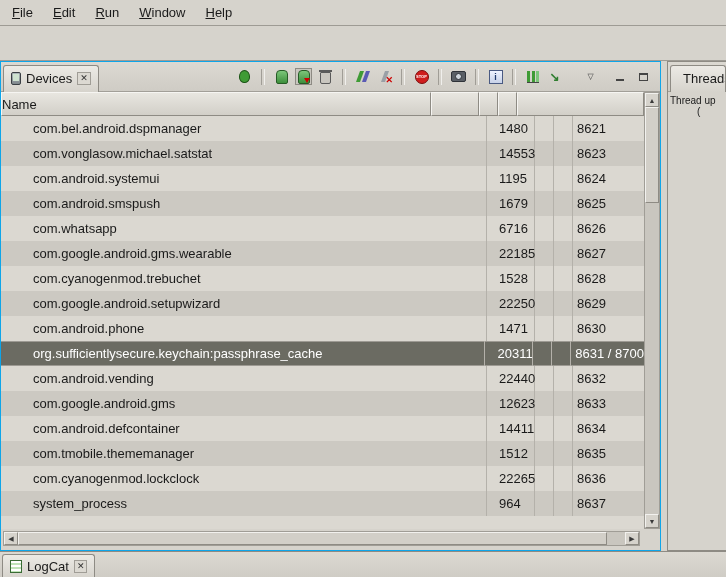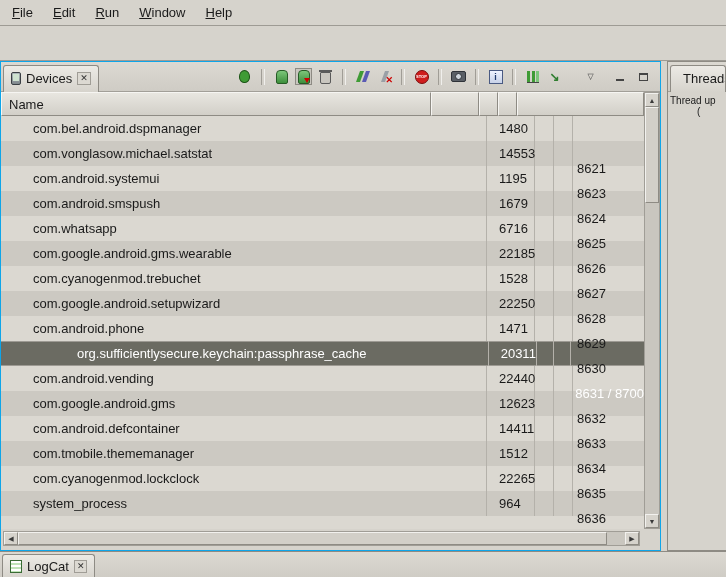--- a/index.html
+++ b/index.html
@@ -80,36 +80,36 @@
   .ic-maximize { margin-left:2px; }
   .ic-maximize::before { content:''; width:9px; height:8px; box-sizing:border-box;
       border:1px solid #444; border-top:2px solid #444; }
 
   
   .table-zone { flex:1; position:relative; display:flex; flex-direction:column; min-height:0; }
   .table-header { height:24px; flex:0 0 24px; display:flex; margin-right:16px; }
   .hcell { box-sizing:border-box; background:linear-gradient(#e8e6e0,#d2cfc8);
            border-top:1px solid #f6f5f2; border-left:1px solid #f6f5f2;
            border-right:1px solid #8e8b84; border-bottom:1px solid #8e8b84;
-           display:flex; align-items:center; padding-left:7px; font-size:13px; }
+           display:flex; align-items:center; font-size:13px; }
   .hcell.hname { width:430px; } .hcell.hpid { width:48px; }
   .hcell.hc3 { width:19px; } .hcell.hc4 { width:19px; } .hcell.hport { flex:1; }
 
   .rows { flex:1; margin-right:16px; background:#dbd8d1; overflow:hidden; }
   .row { height:25px; display:flex; font-size:13px; }
   .row.even { background:#dbd8d1; }
   .row.odd  { background:#ccc9c2; }
   .row.selected { background:#6b6b62; color:#fff;
-                  box-shadow:inset 0 1px 0 #9d9a93, inset 0 -1px 0 #9d9a93;padding-left:44px; }
+                  box-shadow:inset 0 1px 0 #9d9a93, inset 0 -1px 0 #9d9a93; }
   .cell { box-sizing:border-box; height:100%; display:flex; align-items:center; white-space:nowrap; }
   .cname { width:486px; padding-left:32px; border-right:1px solid #b4b1aa; overflow:hidden; }
   .cpid  { width:48px;  padding-left:12px; border-right:1px solid #b4b1aa; }
   .c3 { width:19px; border-right:1px solid #b4b1aa; }
   .c4 { width:19px; border-right:1px solid #b4b1aa; }
-  .cport { flex:1; padding-left:4px;margin-top:40px; }
+  .cport { flex:1; padding-left:4px; }
 
   
   .vscroll { position:absolute; top:0; right:0; bottom:0; width:16px; box-sizing:border-box;
              background:#c9c6bf; border:1px solid #a09d96; display:flex; flex-direction:column; }
   .sbtn { flex:0 0 14px; height:14px; background:#d6d3cc; border:1px solid; box-sizing:border-box;
           border-color:#f2f1ee #8e8b84 #8e8b84 #f2f1ee; display:flex; align-items:center;
           justify-content:center; font-size:7px; color:#3a3a3a; }
   .vtrack { flex:1; position:relative; }
   .vthumb { position:absolute; top:0; left:0; right:0; height:96px; background:#d2cfc8;
             border:1px solid; border-color:#f2f1ee #8e8b84 #8e8b84 #f2f1ee; box-sizing:border-box; }

